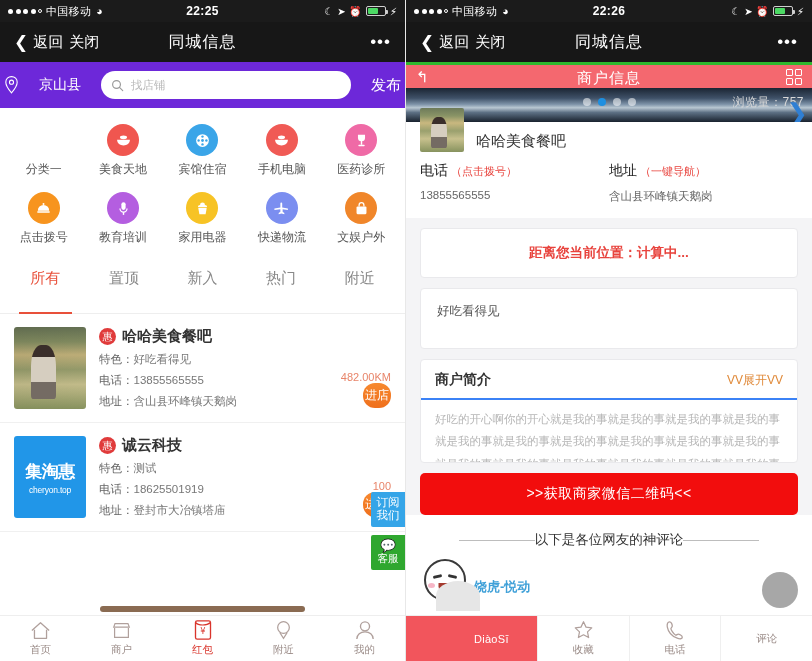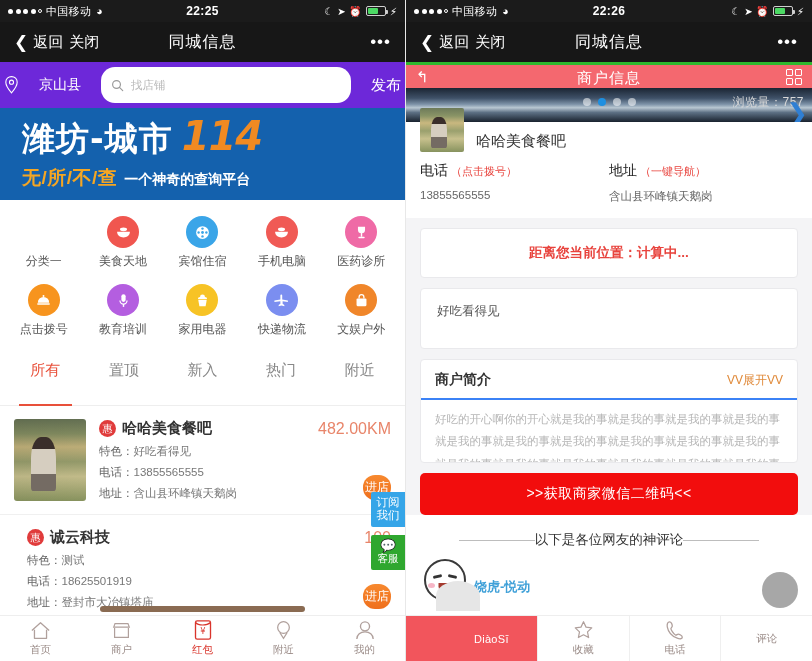--- a/index.html
+++ b/index.html
@@ -50,21 +50,21 @@
   .nav-dots { margin-left: auto; font-size: 17px; letter-spacing: 1px; z-index: 2; }
 
   
   .searchbar {
     background: #6d28d9; height: 46px; display: flex; align-items: center;
     padding: 0 4px; gap: 20px;
   }
   .pin-icon { width: 15px; height: 18px; flex: none; }
   .city { color: #fff; font-size: 14px; white-space: nowrap; }
   .search-input-wrap {
-    flex: 1; height: 36px; background: #fff; border-radius: 14px;
+    flex: 1; height: 28px; background: #fff; border-radius: 14px;
     display: flex; align-items: center; padding: 0 10px; gap: 7px;
   }
   .mag { width: 13px; height: 13px; flex: none; }
   .search-input {
     border: none; outline: none; flex: 1; font-size: 11.5px; color: #333;
     font-family: "Liberation Sans", sans-serif; background: transparent;
   }
   .search-input::placeholder { color: #b9b9b9; }
   .publish { color: #fff; font-size: 15px; white-space: nowrap; }
 
@@ -146,21 +146,21 @@
     width: 17px; height: 17px; border-radius: 50%; background: #e03b3b; color: #fff;
     font-size: 10px; display: flex; align-items: center; justify-content: center; flex: none;
   }
   .l-title { font-size: 15px; font-weight: bold; color: #333; }
   .l-row { font-size: 11.5px; color: #777; margin-top: 6px; }
   .l-row .k { color: #666; }
   .l-right {
     position: absolute; right: 14px; top: 14px; bottom: 14px;
     display: flex; flex-direction: column; justify-content: space-between; align-items: flex-end;
   }
-  .dist { font-size: 16px; color: #e8856a; }
+  .dist { font-size: 11px; color: #e8856a; margin-top: 43px; }
   .enter-btn {
     background: linear-gradient(#f7892f, #ef6f1c); color: #fff;
     font-size: 12px; border-radius: 12px; padding: 4px 2px; border: none;
     font-family: "Liberation Sans", sans-serif;
   }
 
   
   .float-sub {
     position: absolute; right: 0; top: 492px; width: 34px; background: #35a5e8;
     color: #fff; font-size: 11.5px; text-align: center; padding: 4px 0 5px;
@@ -352,30 +352,20 @@
       <div class="search-input-wrap">
         <svg class="mag" viewBox="0 0 20 20">
           <circle cx="8.5" cy="8.5" r="6" fill="none" stroke="#9a9a9a" stroke-width="1.8"></circle>
           <line x1="13" y1="13" x2="18" y2="18" stroke="#9a9a9a" stroke-width="1.8" stroke-linecap="round"></line>
         </svg>
         <input class="search-input" type="text" placeholder="找店铺" style="">
       </div>
       <span class="publish">发布</span>
     </div>
 
-    <div class="banner">
-      <div class="banner-line1">
-        <span class="banner-city">潍坊-城市</span>
-        <span class="banner-114">114</span>
-      </div>
-      <div class="banner-line2">
-        <span class="banner-slogan">无/所/不/查</span>
-        <span class="banner-sub">一个神奇的查询平台</span>
-      </div>
-    </div>
 
     <div class="grid">
 
       <div class="grid-cell">
         <span class="gi blank"></span>
         <span class="gl">分类一</span>
       </div>
 
       <div class="grid-cell">
         <span class="gi" style="background:#f0564f">
@@ -499,20 +489,24 @@
           <span class="k">地址：</span><span>含山县环峰镇天鹅岗</span>
         </div>
       </div>
       <div class="l-right">
         <span class="dist">482.00KM</span>
         <button class="enter-btn">进店</button>
       </div>
     </div>
 
     <div class="listing">
+      <div class="thumb logo">
+        <span class="logo-main">集淘惠</span>
+        <span class="logo-sub">cheryon.top</span>
+      </div>
       <div class="l-body">
         <div class="l-title-row">
           <span class="badge-hui">惠</span>
           <span class="l-title">诚云科技</span>
         </div>
         <div class="l-row">
           <span class="k">特色：</span><span>测试</span>
         </div>
         <div class="l-row">
           <span class="k">电话：</span><span>18625501919</span>

